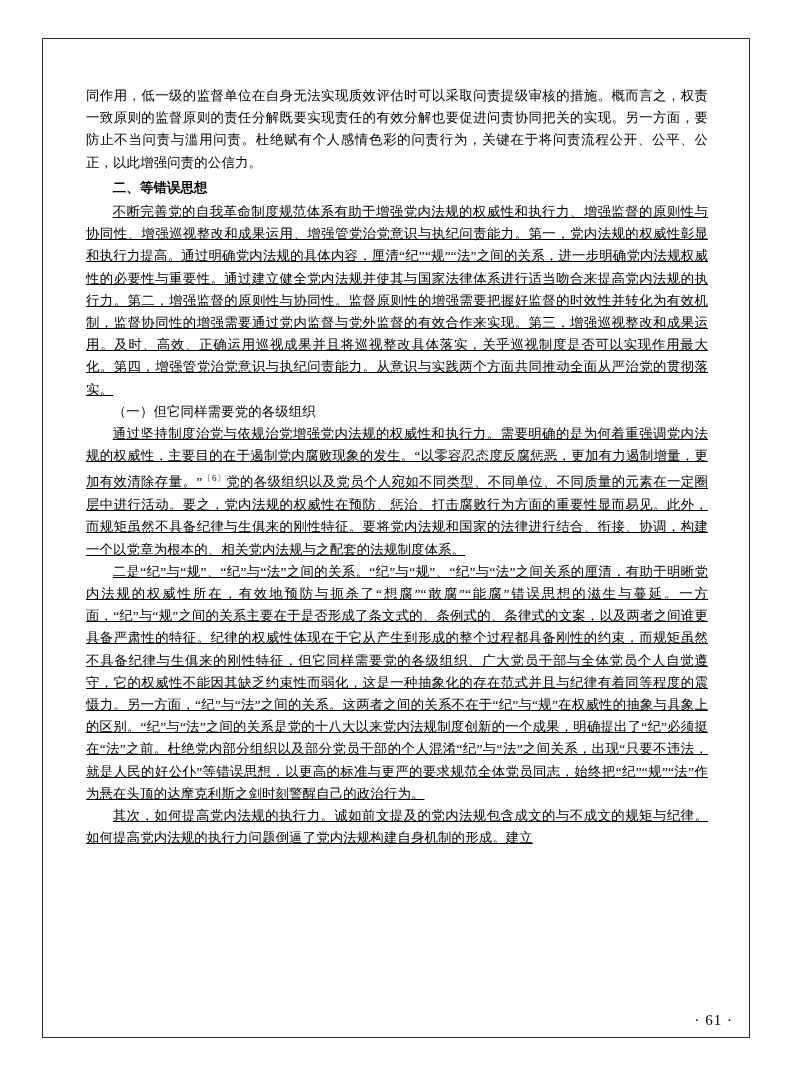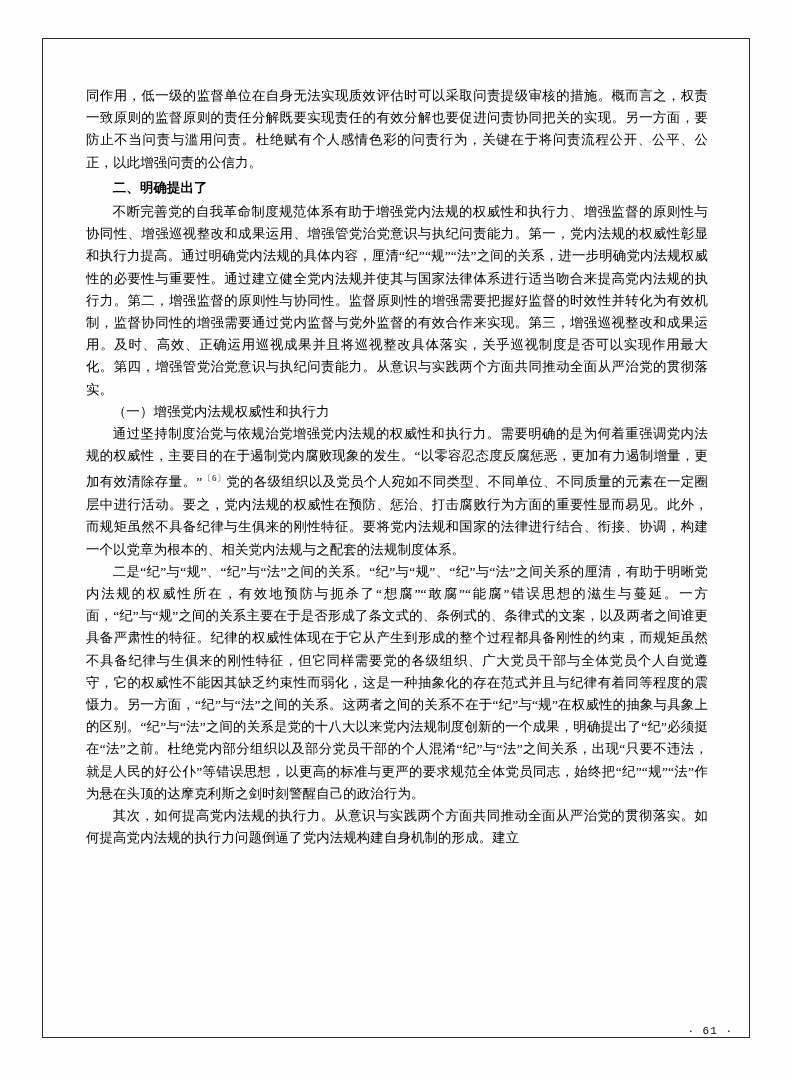--- a/index.html
+++ b/index.html
@@ -39,53 +39,53 @@
   p {
     margin: 0;
     font-size: 13.4px;
     line-height: 22.2px;
     text-align: justify;
     text-justify: inter-ideograph;
     letter-spacing: 0.15px;
   }
   p.indent {
     text-indent: 2em;
+    text-decoration: underline;
   }
   p.heading {
     text-indent: 2em;
     font-weight: bold;
     margin-top: 3px;
     margin-bottom: 2px;
   }
   p.subheading {
     text-indent: 2em;
   }
   sup {
     font-size: 9px;
     vertical-align: super;
   }
   .page-number {
     position: absolute;
     right: 58px;
-    bottom: 40px;
-    font-size: 11px;
+    bottom: 48px;
+    font-size: 15px;
     letter-spacing: 1px;
-    font-family: Liberation Mono, monospace;
   }
 </style>
 </head>
 <body>
 
 <div class="page">
   <div class="page-border"></div>
 
   <div class="content">
     <p class="plain">同作用，低一级的监督单位在自身无法实现质效评估时可以采取问责提级审核的措施。概而言之，权责一致原则的监督原则的责任分解既要实现责任的有效分解也要促进问责协同把关的实现。另一方面，要防止不当问责与滥用问责。杜绝赋有个人感情色彩的问责行为，关键在于将问责流程公开、公平、公正，以此增强问责的公信力。</p>
-    <p class="heading">二、明确提出了</p>
+    <p class="heading">二、等错误思想</p>
     <p class="indent">不断完善党的自我革命制度规范体系有助于增强党内法规的权威性和执行力、增强监督的原则性与协同性、增强巡视整改和成果运用、增强管党治党意识与执纪问责能力。第一，党内法规的权威性彰显和执行力提高。通过明确党内法规的具体内容，厘清“纪”“规”“法”之间的关系，进一步明确党内法规权威性的必要性与重要性。通过建立健全党内法规并使其与国家法律体系进行适当吻合来提高党内法规的执行力。第二，增强监督的原则性与协同性。监督原则性的增强需要把握好监督的时效性并转化为有效机制，监督协同性的增强需要通过党内监督与党外监督的有效合作来实现。第三，增强巡视整改和成果运用。及时、高效、正确运用巡视成果并且将巡视整改具体落实，关乎巡视制度是否可以实现作用最大化。第四，增强管党治党意识与执纪问责能力。从意识与实践两个方面共同推动全面从严治党的贯彻落实。</p>
-    <p class="subheading">（一）增强党内法规权威性和执行力</p>
+    <p class="subheading">（一）但它同样需要党的各级组织</p>
     <p class="indent"><span>通过坚持制度治党与依规治党增强党内法规的权威性和执行力。需要明确的是为何着重强调党内法规的权威性，主要目的在于遏制党内腐败现象的发生。“以零容忍态度反腐惩恶，更加有力遏制增量，更加有效清除存量。”</span><sup>〔6〕</sup><span>党的各级组织以及党员个人宛如不同类型、不同单位、不同质量的元素在一定圈层中进行活动。要之，党内法规的权威性在预防、惩治、打击腐败行为方面的重要性显而易见。此外，而规矩虽然不具备纪律与生俱来的刚性特征。要将党内法规和国家的法律进行结合、衔接、协调，构建一个以党章为根本的、相关党内法规与之配套的法规制度体系。</span></p>
     <p class="indent">二是“纪”与“规”、“纪”与“法”之间的关系。“纪”与“规”、“纪”与“法”之间关系的厘清，有助于明晰党内法规的权威性所在，有效地预防与扼杀了“想腐”“敢腐”“能腐”错误思想的滋生与蔓延。一方面，“纪”与“规”之间的关系主要在于是否形成了条文式的、条例式的、条律式的文案，以及两者之间谁更具备严肃性的特征。纪律的权威性体现在于它从产生到形成的整个过程都具备刚性的约束，而规矩虽然不具备纪律与生俱来的刚性特征，但它同样需要党的各级组织、广大党员干部与全体党员个人自觉遵守，它的权威性不能因其缺乏约束性而弱化，这是一种抽象化的存在范式并且与纪律有着同等程度的震慑力。另一方面，“纪”与“法”之间的关系。这两者之间的关系不在于“纪”与“规”在权威性的抽象与具象上的区别。“纪”与“法”之间的关系是党的十八大以来党内法规制度创新的一个成果，明确提出了“纪”必须挺在“法”之前。杜绝党内部分组织以及部分党员干部的个人混淆“纪”与“法”之间关系，出现“只要不违法，就是人民的好公仆”等错误思想，以更高的标准与更严的要求规范全体党员同志，始终把“纪”“规”“法”作为悬在头顶的达摩克利斯之剑时刻警醒自己的政治行为。</p>
-    <p class="indent">其次，如何提高党内法规的执行力。从意识与实践两个方面共同推动全面从严治党的贯彻落实。如何提高党内法规的执行力问题倒逼了党内法规构建自身机制的形成。建立</p>
+    <p class="indent">其次，如何提高党内法规的执行力。诚如前文提及的党内法规包含成文的与不成文的规矩与纪律。如何提高党内法规的执行力问题倒逼了党内法规构建自身机制的形成。建立</p>
   </div>
 
   <div class="page-number">· 61 ·</div>
 </div>
 
 </body></html>

